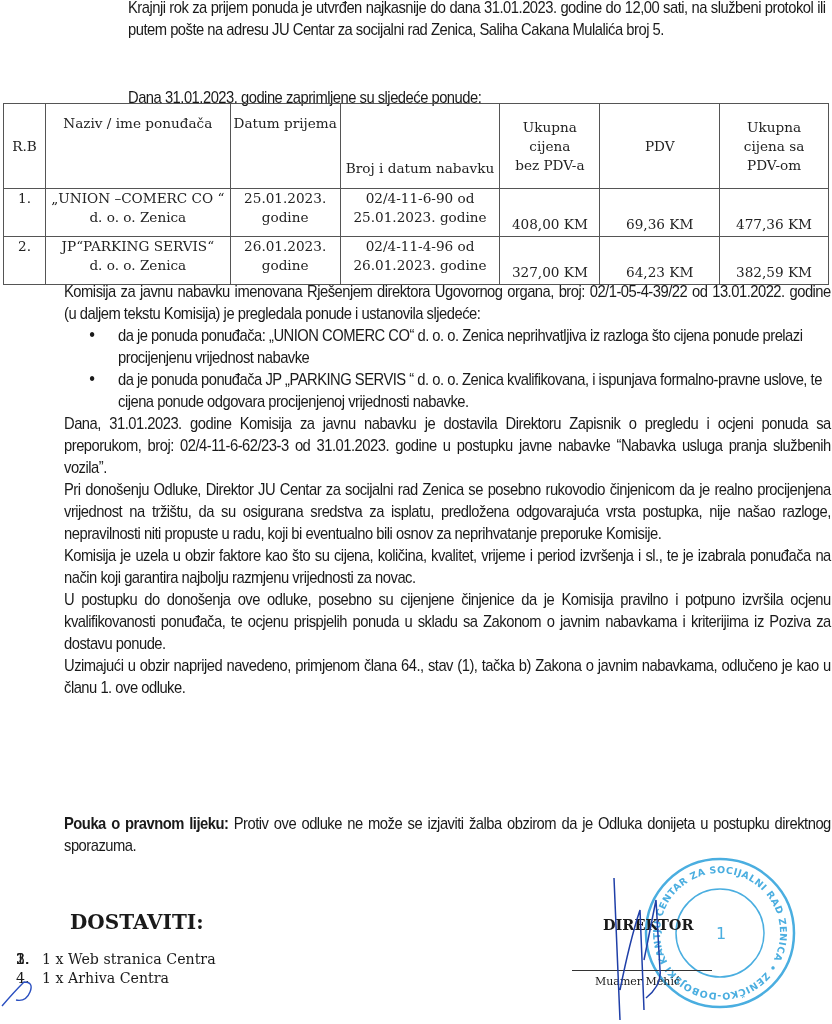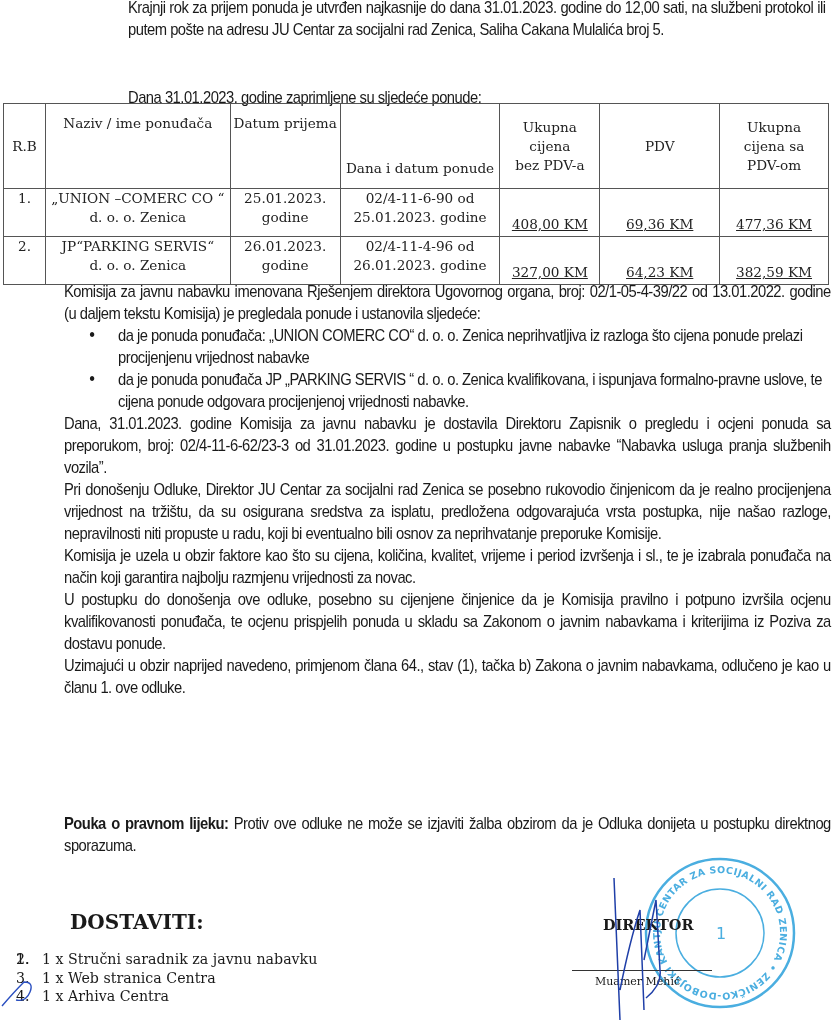--- a/index.html
+++ b/index.html
@@ -23,21 +23,21 @@
     position: absolute; left: 3px; top: 103px; width: 826px;
     border-collapse: collapse; font-family: "DejaVu Serif", serif;
     font-size: 13.6px; color: #222;
   }
   table.offers th, table.offers td {
     border: 1px solid #555; text-align: center; font-weight: normal;
     padding: 0 2px; line-height: 19px;
   }
   table.offers thead th { height: 74px; }
   table.offers tbody td { height: 45px; vertical-align: top; }
-  table.offers tbody td.bot { vertical-align: bottom; padding-bottom: 2px; text-decoration: underline; }
+  table.offers tbody td.bot { vertical-align: bottom; padding-bottom: 2px; }
   table.offers th.broj { vertical-align: bottom; padding-bottom: 10px; }
   table.offers th.top { vertical-align: top; padding-top: 10px; }
   .body-block { top: 280px; }
   ul.bul { margin: 0; padding-left: 60px; }
   ul.bul li { list-style: none; position: relative; }
   ul.bul li::before { content: "•"; position: absolute; left: -32px; font-size: 18px; }
   .pouka { top: 812px; }
   .pouka b { font-weight: bold; }
   .dost-title {
     position: absolute; left: 70px; top: 910px;
@@ -82,21 +82,21 @@
       <col style="width:160px">
     <col style="width:100px">
       <col style="width:120px">
       <col style="width:109px">
   </colgroup>
   <thead>
     <tr>
       <th>R.B</th>
       <th class="top">Naziv / ime ponuđača</th>
       <th class="top">Datum prijema</th>
-      <th class="broj">Dana i datum ponude</th>
+      <th class="broj">Broj i datum nabavku</th>
       <th>
         <div>Ukupna</div>
         <div>cijena</div>
         <div>bez PDV-a</div>
       </th>
       <th>PDV</th>
       <th>
         <div>Ukupna</div>
         <div>cijena  sa</div>
         <div>PDV-om</div>
@@ -156,21 +156,21 @@
   <p>Uzimajući u obzir naprijed navedeno, primjenom člana 64., stav (1), tačka b) Zakona o javnim nabavkama, odlučeno je kao u članu 1. ove odluke.</p>
 </div>
 
 <div class="txt pouka" style="width:852px;">
   <p><b>Pouka o pravnom lijeku:</b><span> Protiv ove odluke ne može se izjaviti žalba obzirom da je Odluka donijeta u postupku direktnog sporazuma.</span></p>
 </div>
 
 <div class="dost-title">DOSTAVITI:</div>
 <ol class="dost">
   <li><span class="n">1.</span></li>
-  <li><span class="n">2.</span><span>1 x Stručni saradnik za javnu nabavku</span></li>
+  <li><span class="n">2.</span></li>
   <li><span class="n">3.</span><span>1 x Web stranica Centra</span></li>
   <li><span class="n">4.</span><span>1 x Arhiva Centra</span></li>
 </ol>
 
 <svg class="handmark" viewBox="0 0 40 30">
   <path d="M2 28 Q14 14 24 4 Q34 4 30 14 Q26 24 16 22" fill="none" stroke="#2a4fc0" stroke-width="1.4"></path>
 </svg>
 
 <svg class="stamp" viewBox="0 0 160 160">
   <circle cx="80" cy="80" r="74" fill="none" stroke="#4aaee0" stroke-width="2.5"></circle>

